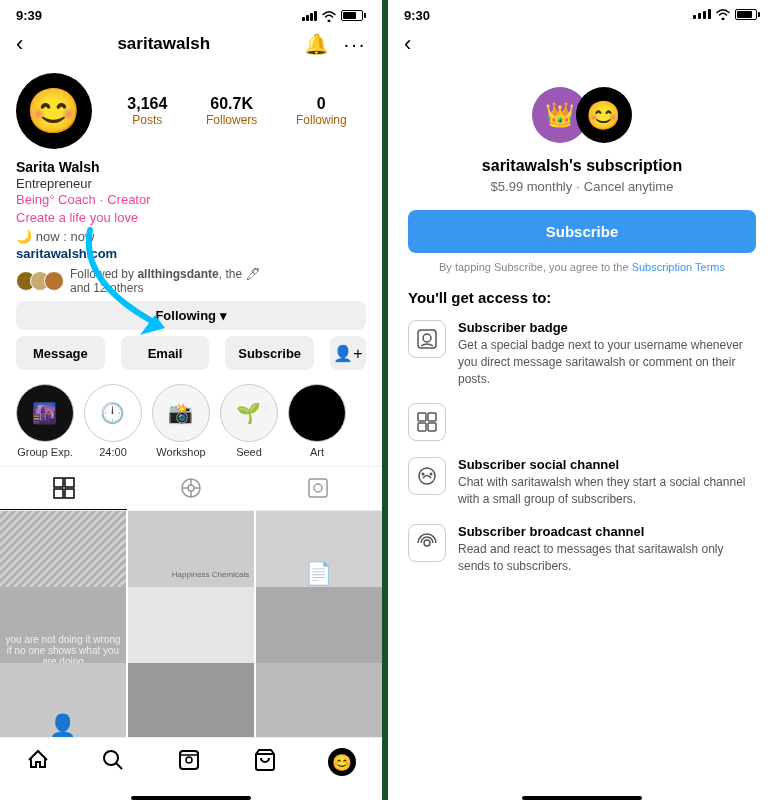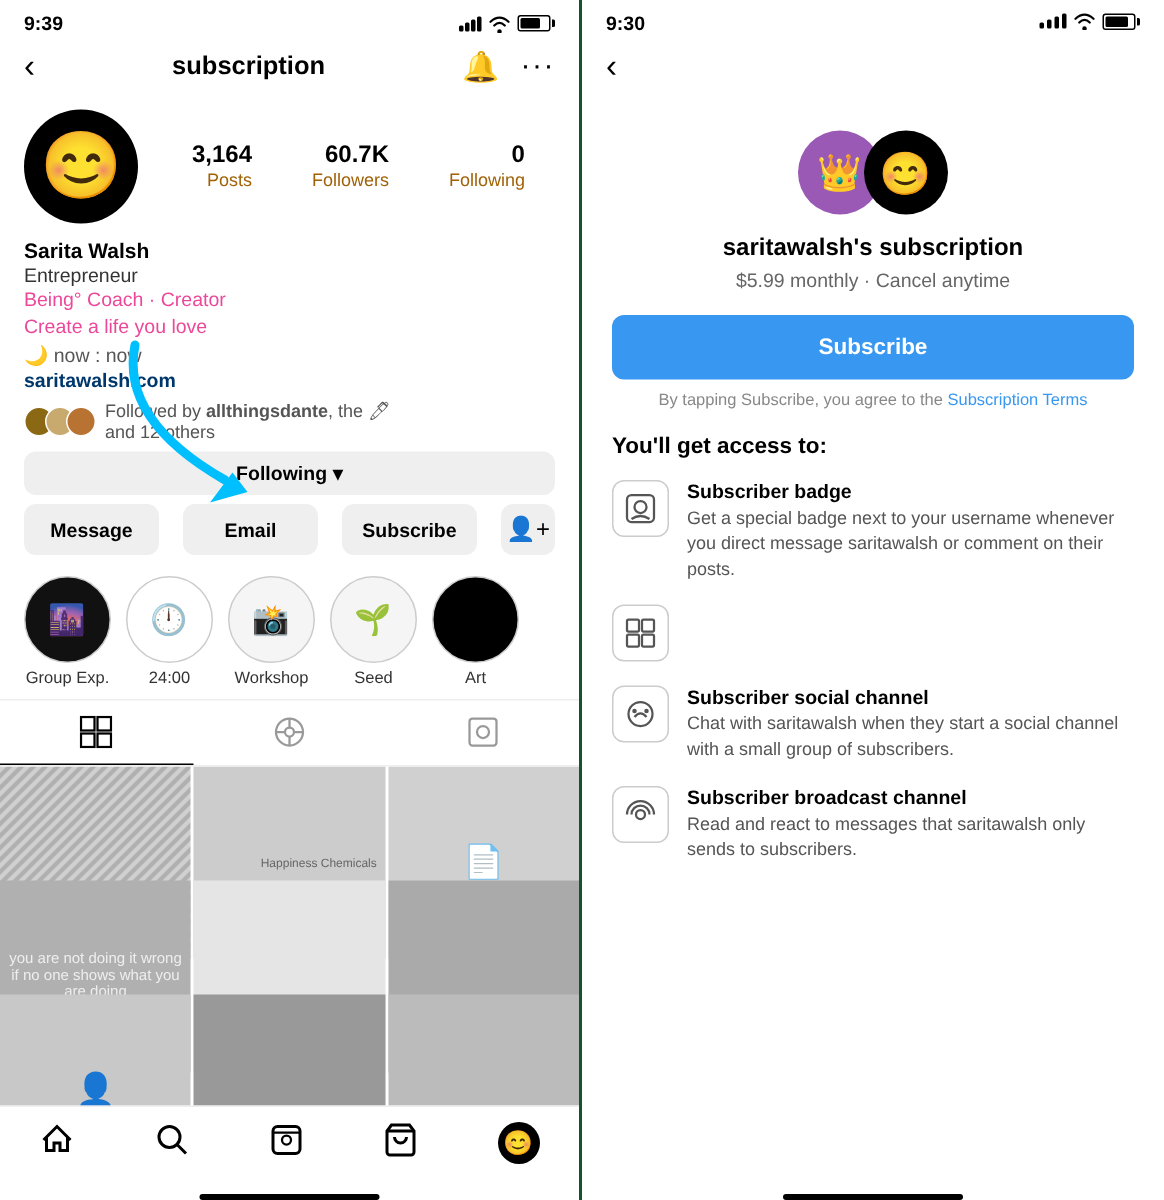--- a/index.html
+++ b/index.html
@@ -10,21 +10,21 @@
       font-family: -apple-system, BlinkMacSystemFont, 'Segoe UI', sans-serif;
       background: #fff;
       overflow: hidden;
     }
 
     
     .left-panel {
       width: 388px;
       height: 800px;
       background: #fff;
-      border-right: 2px solid #14532d;
+      border-right: 6px solid #14532d;
       display: flex;
       flex-direction: column;
       overflow: hidden;
       position: relative;
     }
 
     .status-bar {
       display: flex;
       justify-content: space-between;
       align-items: center;
@@ -92,21 +92,21 @@
 
     .stats {
       flex: 1;
       display: flex;
       justify-content: space-around;
     }
 
     .stat-item {
       display: flex;
       flex-direction: column;
-      align-items: flex-end;
+      align-items: center;
     }
 
     .stat-number {
       font-size: 16px;
       font-weight: 700;
     }
 
     .stat-label {
       font-size: 12px;
       color: #a16207;
@@ -531,21 +531,21 @@
         <div class="battery-body">
           <div class="battery-fill" style="width:70%"></div>
         </div>
         <div class="battery-tip"></div>
       </div>
     </div>
   </div>
 
   <div class="top-nav">
     <span style="font-size:22px;cursor:pointer;">‹</span>
-    <span class="top-nav-title">subscription</span>
+    <span class="top-nav-title">saritawalsh</span>
     <div class="top-nav-icons">
       <span style="font-size:20px;">🔔</span>
       <span style="font-size:20px;letter-spacing:1px;">···</span>
     </div>
   </div>
 
   <div class="profile-section">
     <div class="profile-top">
       <div class="avatar-container">
         <div class="avatar">

